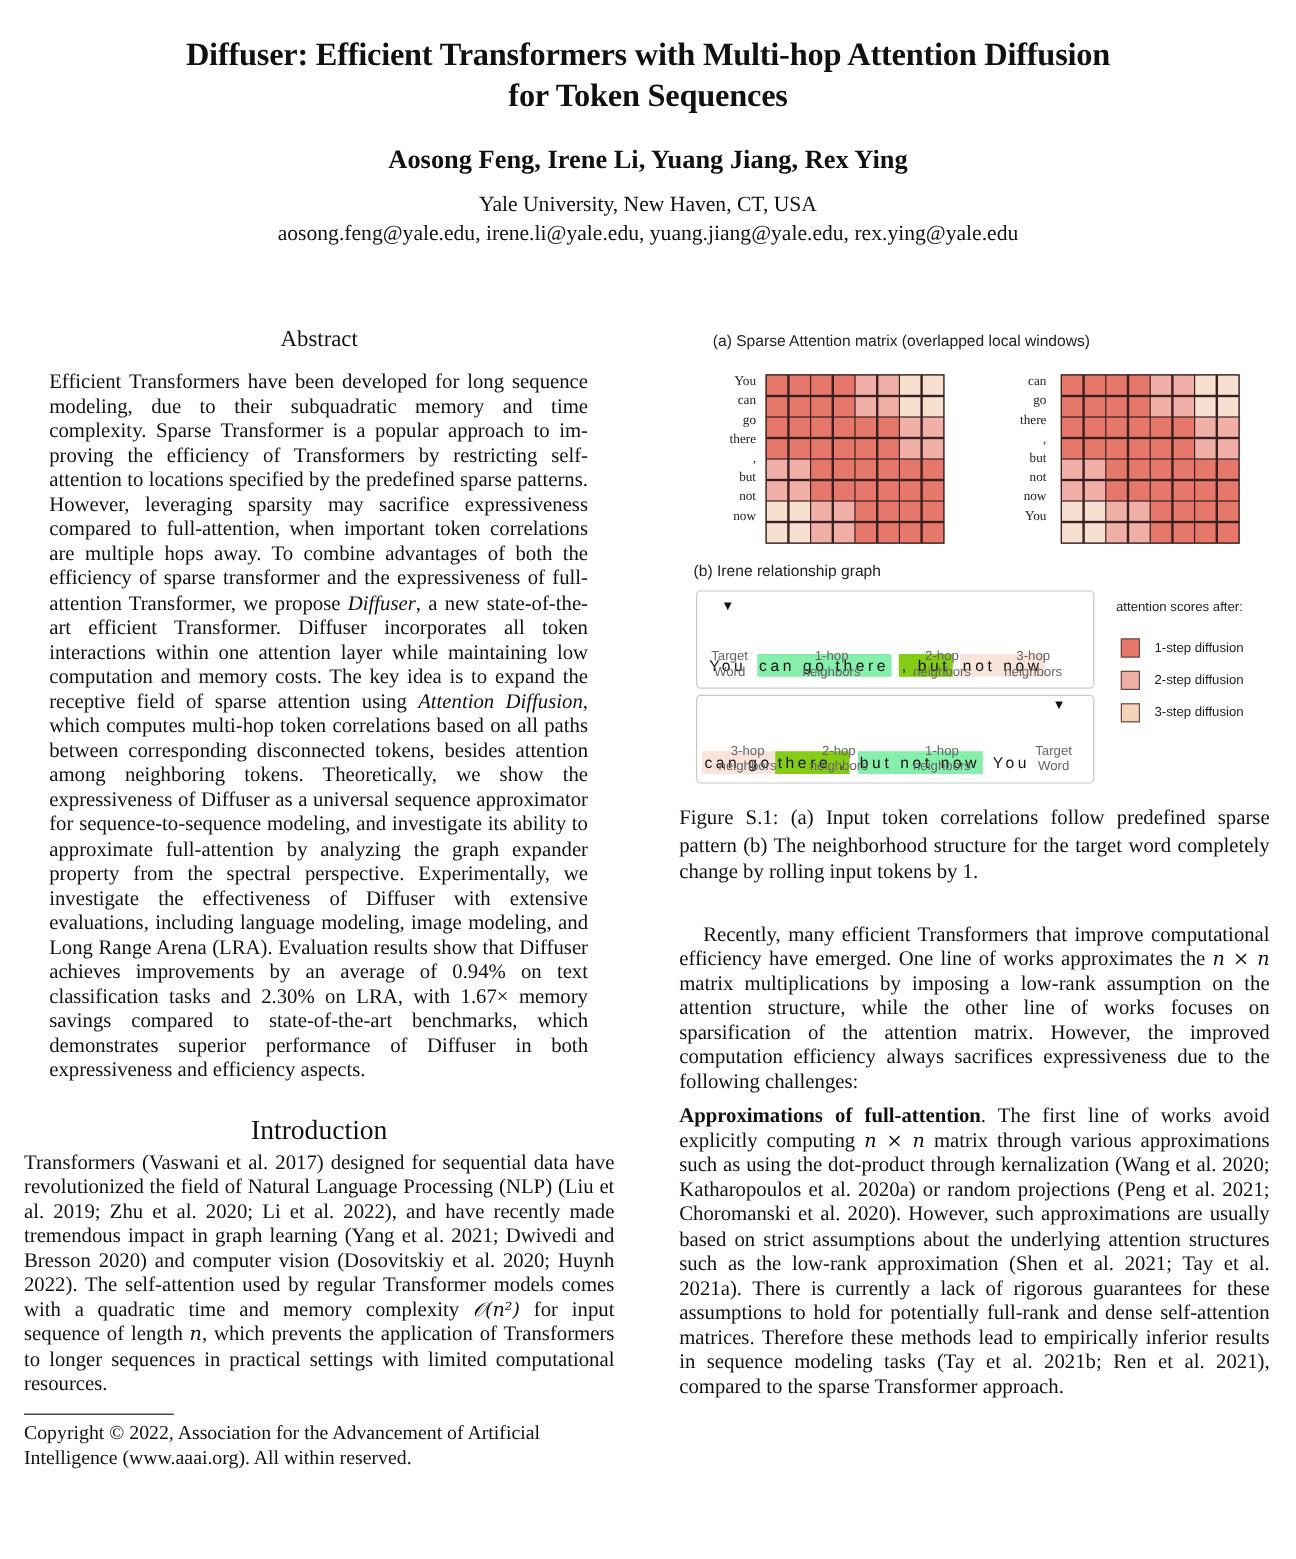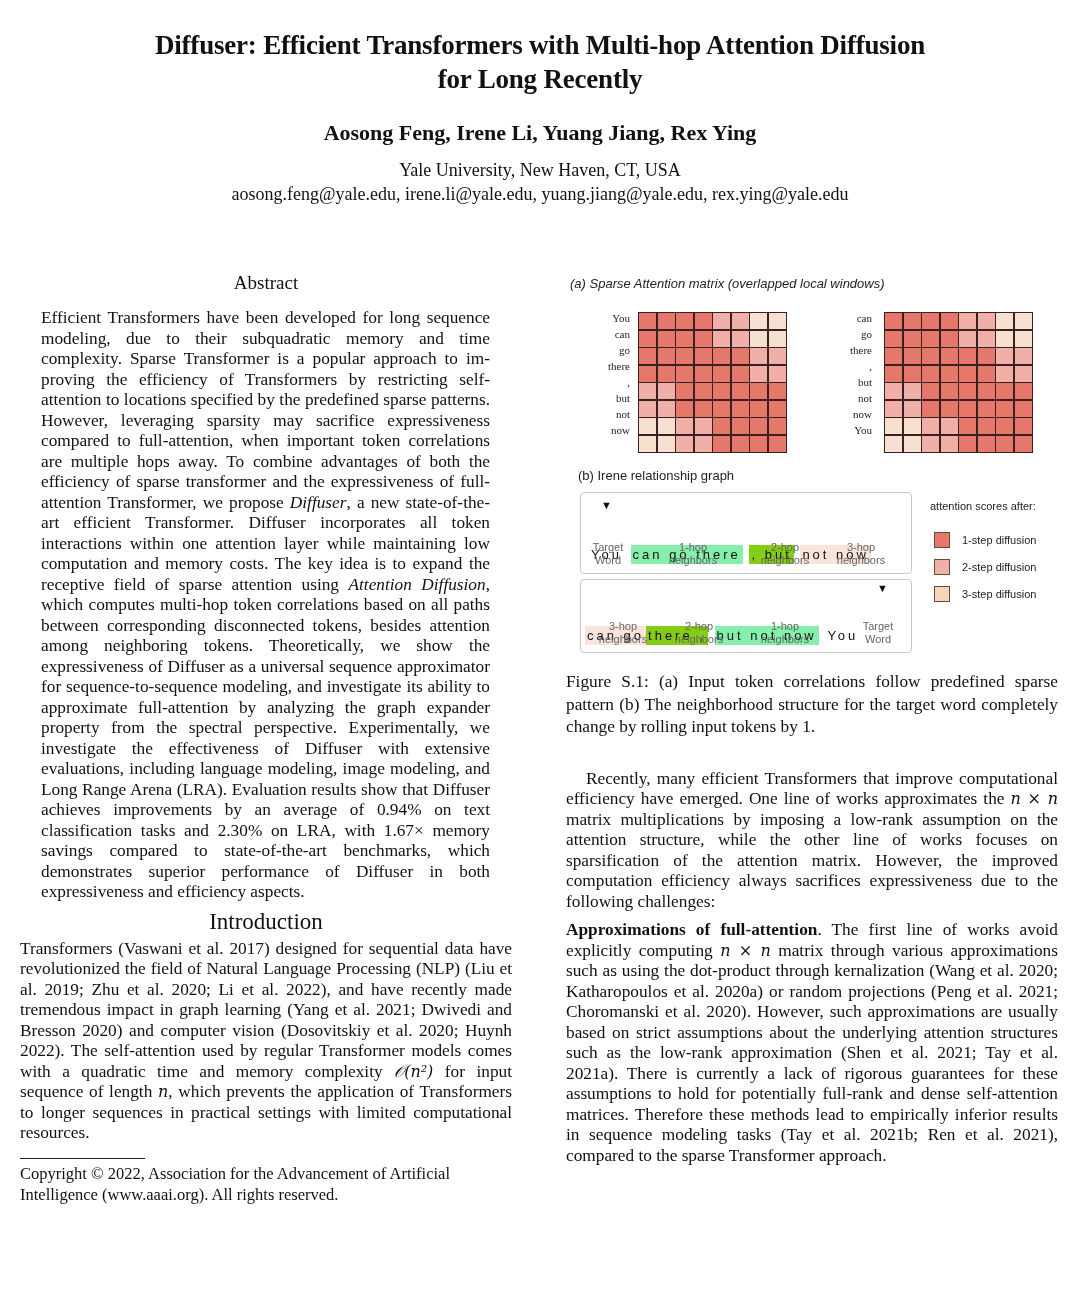--- a/index.html
+++ b/index.html
@@ -14,21 +14,21 @@
   .affil { position: absolute; left: 0; top: 158px; width: 1080px; text-align: center; font-size: 18px; line-height: 24px; }
 
   .col-left { position: absolute; left: 20px; top: 272px; width: 492px; }
   .col-right { position: absolute; left: 566px; top: 272px; width: 492px; }
 
   .section-head { text-align: center; font-weight: normal; font-size: 19px; margin-bottom: 14px; }
   .section-head.big { font-size: 23px; margin-bottom: 4px; }
 
   .para { font-size: 17.3px; line-height: 20.5px; text-align: justify; hyphens: manual; }
   .abstract { padding: 0 22px 0 21px; }
-  .intro-head { margin-top: 6px; }
+  .intro-head { margin-top: 26px; }
   .indent { text-indent: 20px; }
   em { font-style: italic; }
   .math { font-style: italic; font-family: "DejaVu Serif", serif; font-size: 16px; }
 
   .footnote-rule { width: 125px; border-top: 1px solid #222; margin-top: 14px; margin-bottom: 4px; }
   .footnote { font-size: 16.5px; line-height: 21px; }
 
   
   .fig { position: relative; width: 492px; height: 385px; font-family: "Liberation Sans", "DejaVu Sans", sans-serif; }
   .fig-sub { position: absolute; font-size: 13px; color: #222; }
@@ -54,42 +54,42 @@
 
   .caption { font-size: 17.3px; line-height: 22.5px; text-align: justify; margin-top: 14px; }
   .body-right { margin-top: 30px; }
   .bold { font-weight: bold; }
 </style>
 </head>
 <body>
 
 <div class="title">
   <div>Diffuser: Efficient Transformers with Multi-hop Attention Diffusion</div>
-  <div>for Long Recently</div>
+  <div>for Token Sequences</div>
 </div>
 <div class="authors">Aosong Feng, Irene Li, Yuang Jiang, Rex Ying</div>
 <div class="affil">
   <div>Yale University, New Haven, CT, USA</div>
   <div>aosong.feng@yale.edu, irene.li@yale.edu, yuang.jiang@yale.edu, rex.ying@yale.edu</div>
 </div>
 
 <div class="col-left">
   <div class="section-head">Abstract</div>
   <p class="para abstract"><span>Efficient Transformers have been developed for long se­quence modeling, due to their subquadratic memory and time complexity. Sparse Transformer is a popular approach to im­proving the efficiency of Transformers by restricting self-attention to locations specified by the predefined sparse pat­terns. However, leveraging sparsity may sacrifice expressive­ness compared to full-attention, when important token cor­relations are multiple hops away. To combine advantages of both the efficiency of sparse transformer and the expressive­ness of full-attention Transformer, we propose </span><em>Diffuser</em><span>, a new state-of-the-art efficient Transformer. Diffuser incorpo­rates all token interactions within one attention layer while maintaining low computation and memory costs. The key idea is to expand the receptive field of sparse attention using </span><em>Attention Diffusion</em><span>, which computes multi-hop token correla­tions based on all paths between corresponding disconnected tokens, besides attention among neighboring tokens. Theoret­ically, we show the expressiveness of Diffuser as a universal sequence approximator for sequence-to-sequence modeling, and investigate its ability to approximate full-attention by an­alyzing the graph expander property from the spectral per­spective. Experimentally, we investigate the effectiveness of Diffuser with extensive evaluations, including language mod­eling, image modeling, and Long Range Arena (LRA). Eval­uation results show that Diffuser achieves improvements by an average of 0.94% on text classification tasks and 2.30% on LRA, with 1.67× memory savings compared to state-of-the-art benchmarks, which demonstrates superior performance of Diffuser in both expressiveness and efficiency aspects.</span></p>
 
   <div class="section-head big intro-head">Introduction</div>
   <p class="para"><span>Transformers (Vaswani et al. 2017) designed for sequential data have revolutionized the field of Natural Language Pro­cessing (NLP) (Liu et al. 2019; Zhu et al. 2020; Li et al. 2022), and have recently made tremendous impact in graph learning (Yang et al. 2021; Dwivedi and Bresson 2020) and computer vision (Dosovitskiy et al. 2020; Huynh 2022). The self-attention used by regular Transformer models comes with a quadratic time and memory complexity </span><span class="math">𝒪(n²)</span><span> for in­put sequence of length </span><span class="math">n</span><span>, which prevents the application of Transformers to longer sequences in practical settings with limited computational resources.</span></p>
 
   <div class="footnote-rule"></div>
-  <p class="footnote">Copyright © 2022, Association for the Advancement of Artificial Intelligence (www.aaai.org). All rights reserved.</p>
+  <p class="footnote">Copyright © 2022, Association for the Advancement of Artificial Intelligence (www.aaai.org). All within reserved.</p>
 </div>
 
 <div class="col-right">
   <div class="fig">
-    <div class="fig-sub" style="left:4px; top:4px;font-style:italic;">(a) Sparse Attention matrix (overlapped local windows)</div>
+    <div class="fig-sub" style="left:28px; top:4px;">(a) Sparse Attention matrix (overlapped local windows)</div>
 
     <div class="matrix-wrap" style="left:20px;">
       <div class="row-labels" id="labels-left" style="left:0;">
           <div>You</div>
           <div>can</div>
           <div>go</div>
           <div>there</div>
           <div>,</div>
           <div>but</div>
           <div>not</div>

